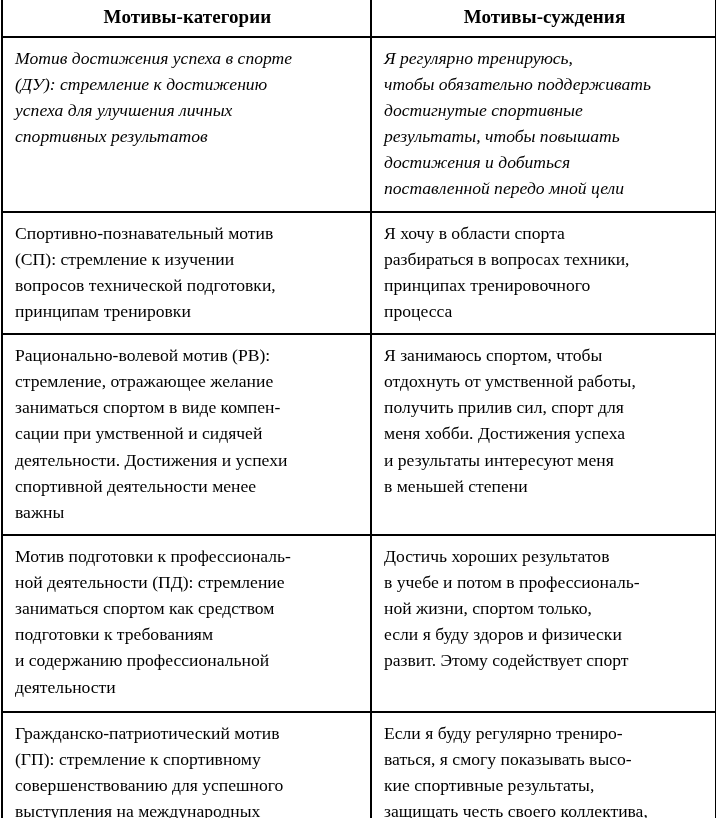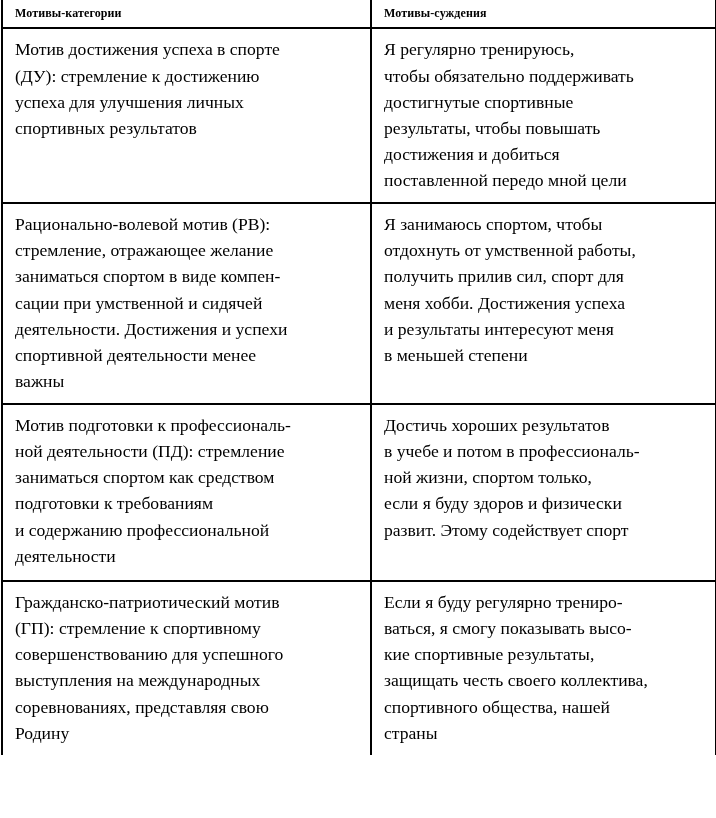--- a/index.html
+++ b/index.html
@@ -41,40 +41,41 @@
     border-right: 2px solid #000;
     border-bottom: 2px solid #000;
     border-top: 0;
     vertical-align: top;
     padding: 7px 10px 9px 12px;
     font-weight: normal;
     text-align: left;
   }
 
   table.motives thead th {
+    text-align: center;
     font-weight: bold;
-    font-size: 12px;
+    font-size: 19px;
     line-height: 1.2;
     padding-top: 6px;
     padding-bottom: 7px;
     letter-spacing: 0.1px;
   }
 
   table.motives tbody td {
     font-size: 17.6px;
     line-height: 1.485;
     white-space: pre-line;
   }
 
   table.motives tbody tr:last-child td {
     border-bottom: 0;
   }
 
   
-  tr[data-name="table-row"][data-row="0"] td { height: 150px; }
+  tr[data-name="table-row"][data-row="0"] td { height: 150px; font-style: italic; }
   tr[data-name="table-row"][data-row="1"] td { height:  99px; }
   tr[data-name="table-row"][data-row="2"] td { height: 172px; border-radius: 25px; }
   tr[data-name="table-row"][data-row="3"] td { height: 159px; margin-left: 21px; }
   tr[data-name="table-row"][data-row="4"] td { height: 144px; }
 </style>
 </head>
 <body>
 
 <div class="table-wrap" data-name="document-page">
   <table class="motives" data-name="motives-table">
@@ -93,20 +94,30 @@
         <td data-name="cell-motive-category">Мотив достижения успеха в спорте
 (ДУ): стремление к достижению
 успеха для улучшения личных
 спортивных результатов</td>
         <td data-name="cell-motive-judgement">Я регулярно тренируюсь,
 чтобы обязательно поддерживать
 достигнутые спортивные
 результаты, чтобы повышать
 достижения и добиться
 поставленной передо мной цели</td>
+      </tr>
+      <tr data-name="table-row" data-row="1">
+        <td data-name="cell-motive-category">Спортивно-познавательный мотив
+(СП): стремление к изучении
+вопросов технической подготовки,
+принципам тренировки</td>
+        <td data-name="cell-motive-judgement">Я хочу в области спорта
+разбираться в вопросах техники,
+принципах тренировочного
+процесса</td>
       </tr>
       <tr data-name="table-row" data-row="2">
         <td data-name="cell-motive-category">Рационально-волевой мотив (РВ):
 стремление, отражающее желание
 заниматься спортом в виде компен-
 сации при умственной и сидячей
 деятельности. Достижения и успехи
 спортивной деятельности менее
 важны</td>
         <td data-name="cell-motive-judgement">Я занимаюсь спортом, чтобы

